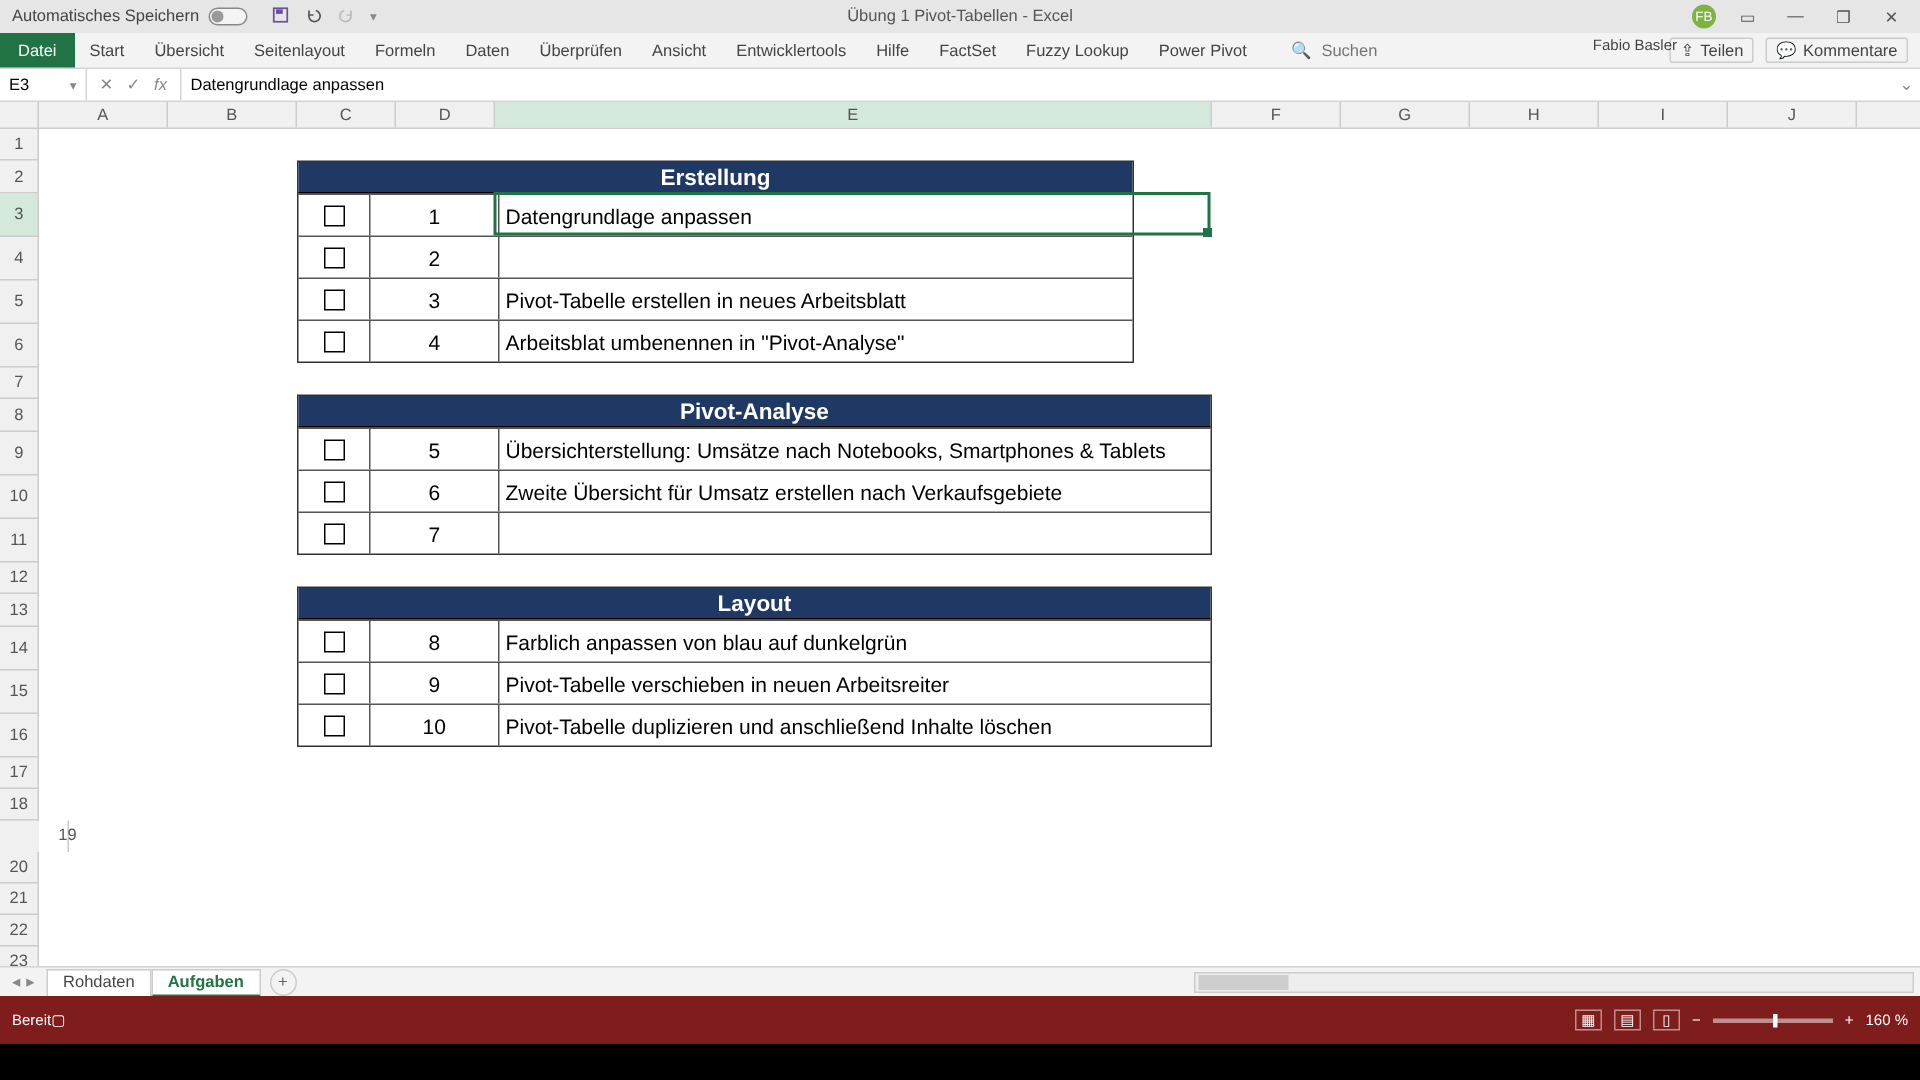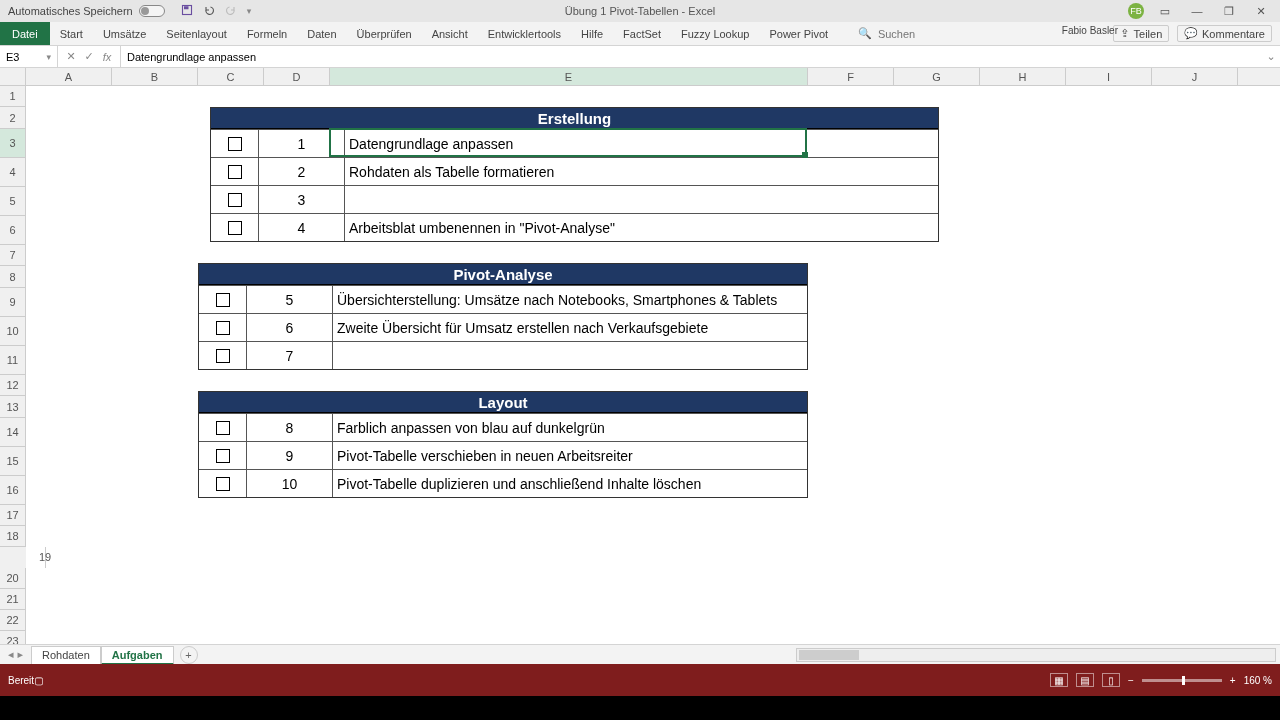--- a/index.html
+++ b/index.html
@@ -116,21 +116,21 @@
       <div class="win-btn">—</div>
       <div class="win-btn">❐</div>
       <div class="win-btn">✕</div>
     </div>
   </div>
 
   <div class="ribbon">
     <div class="file-tab">Datei</div>
     <div id="ribbon-tabs-container" style="display:flex;">
         <div class="rtab">Start</div>
-        <div class="rtab">Umsätze</div>
+        <div class="rtab">Übersicht</div>
         <div class="rtab">Seitenlayout</div>
         <div class="rtab">Formeln</div>
         <div class="rtab">Daten</div>
         <div class="rtab">Überprüfen</div>
         <div class="rtab">Ansicht</div>
         <div class="rtab">Entwicklertools</div>
         <div class="rtab">Hilfe</div>
         <div class="rtab">FactSet</div>
         <div class="rtab">Fuzzy Lookup</div>
         <div class="rtab">Power Pivot</div>
@@ -204,41 +204,41 @@
         <div class="rowhead" style="height: 21px;">20</div>
         <div class="rowhead" style="height: 21px;">21</div>
         <div class="rowhead" style="height: 21px;">22</div>
         <div class="rowhead" style="height: 21px;">23</div>
       </div>
     <div class="cells" id="cells">
 
       <div class="sel-outline" id="sel-outline" style="left: 303px; top: 42px; width: 478px; height: 29px;">
         <div class="sel-handle"></div>
       </div>
-    <div class="block" style="left: 172px; top: 21px; width: 729px; margin-left: 12px;">
+    <div class="block" style="left: 172px; top: 21px; width: 558px;">
           <div class="block-head">Erstellung</div>
           <div class="brow">
             <div class="bcell bcheck">
               <div class="checkbox"></div>
             </div>
             <div class="bcell bnum">1</div>
             <div class="bcell btext">Datengrundlage anpassen</div>
           </div>
           <div class="brow">
             <div class="bcell bcheck">
               <div class="checkbox"></div>
             </div>
             <div class="bcell bnum">2</div>
-            <div class="bcell btext">Rohdaten als Tabelle formatieren</div>
           </div>
           <div class="brow">
             <div class="bcell bcheck">
               <div class="checkbox"></div>
             </div>
             <div class="bcell bnum">3</div>
+            <div class="bcell btext">Pivot-Tabelle erstellen in neues Arbeitsblatt</div>
           </div>
           <div class="brow">
             <div class="bcell bcheck">
               <div class="checkbox"></div>
             </div>
             <div class="bcell bnum">4</div>
             <div class="bcell btext">Arbeitsblat umbenennen in "Pivot-Analyse"</div>
           </div>
         </div>
         <div class="block" style="left: 172px; top: 177px; width: 610px;">

